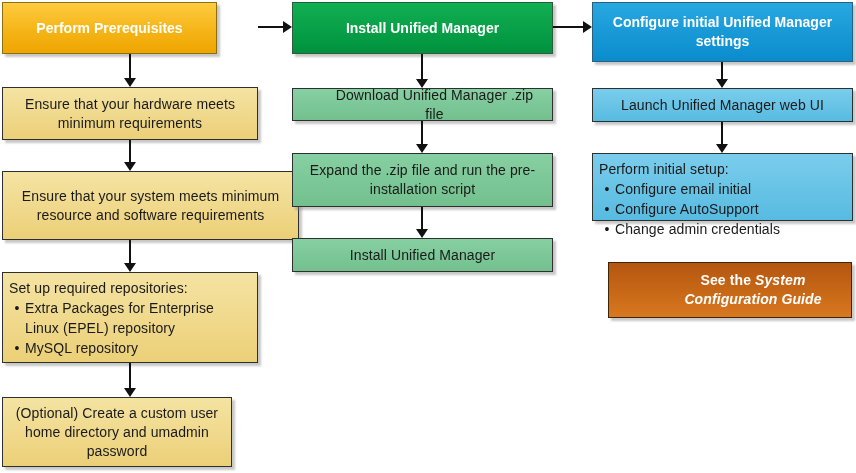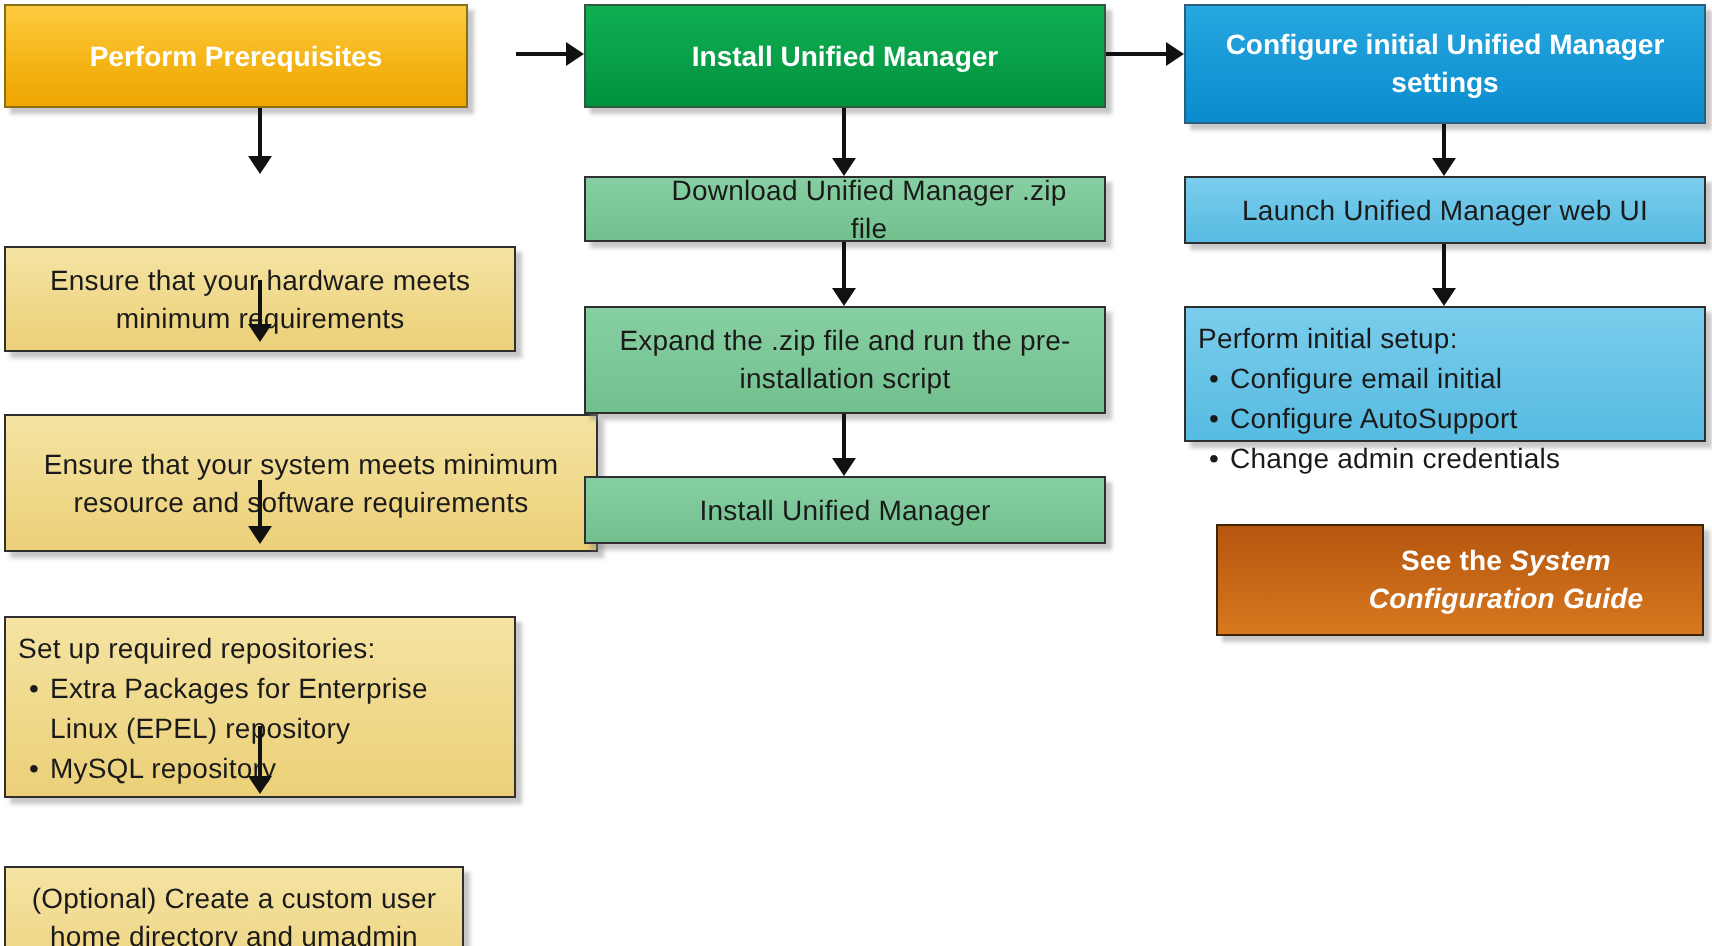--- a/index.html
+++ b/index.html
@@ -14,21 +14,21 @@
     box-shadow:3px 3px 2px rgba(130,130,130,0.45);
   }
   .hdr{
     color:#ffffff;font-weight:bold;letter-spacing:0;
     border:1px solid #4d4d4d;
   }
   .gold{background:linear-gradient(180deg,#FECB40 0%,#F5B517 55%,#EEA500 100%);border-color:#8a7012;}
   .green{background:linear-gradient(180deg,#11AF53 0%,#00923E 100%);border-color:#2f5b3c;}
   .blue{background:linear-gradient(180deg,#27A8E0 0%,#0A8BCD 100%);border-color:#2a5f7d;}
   .body{border:1px solid #2f2f2f;}
-  .yellow{background:linear-gradient(180deg,#F4E3A2 0%,#ECD078 100%);margin-top:36px;}
+  .yellow{background:linear-gradient(180deg,#F4E3A2 0%,#ECD078 100%);}
   .lightgreen{background:linear-gradient(180deg,#86CFA2 0%,#73C08E 100%);}
   .lightblue{background:linear-gradient(180deg,#7ACDEC 0%,#57BBE1 100%);}
   .note{
     background:linear-gradient(180deg,#B4560F 0%,#D8781F 100%);
     border:1px solid #3f2406;color:#ffffff;font-weight:bold;padding-left:46px;
   }
   .note em{font-style:italic;}
   .leftalign{
     flex-direction:column;align-items:flex-start;justify-content:flex-start;
     text-align:left;padding:5px 8px 4px 6px;line-height:20px;
@@ -44,21 +44,21 @@
     border-left:6px solid transparent;border-right:6px solid transparent;
     border-top:9px solid #111;
   }
   .harrow{position:absolute;height:2px;background:#111;}
   .harrow::after{
     content:"";position:absolute;right:-9px;top:-5px;
     border-top:6px solid transparent;border-bottom:6px solid transparent;
     border-left:9px solid #111;
   }
   
-  #hdr1{left:2px;top:2px;width:232px;height:52px;}
+  #hdr1{left:2px;top:2px;width:215px;height:52px;}
   #b1{left:2px;top:87px;width:256px;height:53px;}
   #b2{left:2px;top:171px;width:297px;height:69px;}
   #b3{left:2px;top:272px;width:256px;height:91px;}
   #b4{left:2px;top:397px;width:230px;height:70px;}
   #hdr2{left:292px;top:2px;width:261px;height:52px;}
   #m1{left:292px;top:88px;width:261px;height:33px;padding-left:24px;}
   #m2{left:292px;top:153px;width:261px;height:54px;}
   #m3{left:292px;top:238px;width:261px;height:34px;}
   #hdr3{left:592px;top:2px;width:261px;height:60px;}
   #r1{left:592px;top:88px;width:261px;height:34px;}

